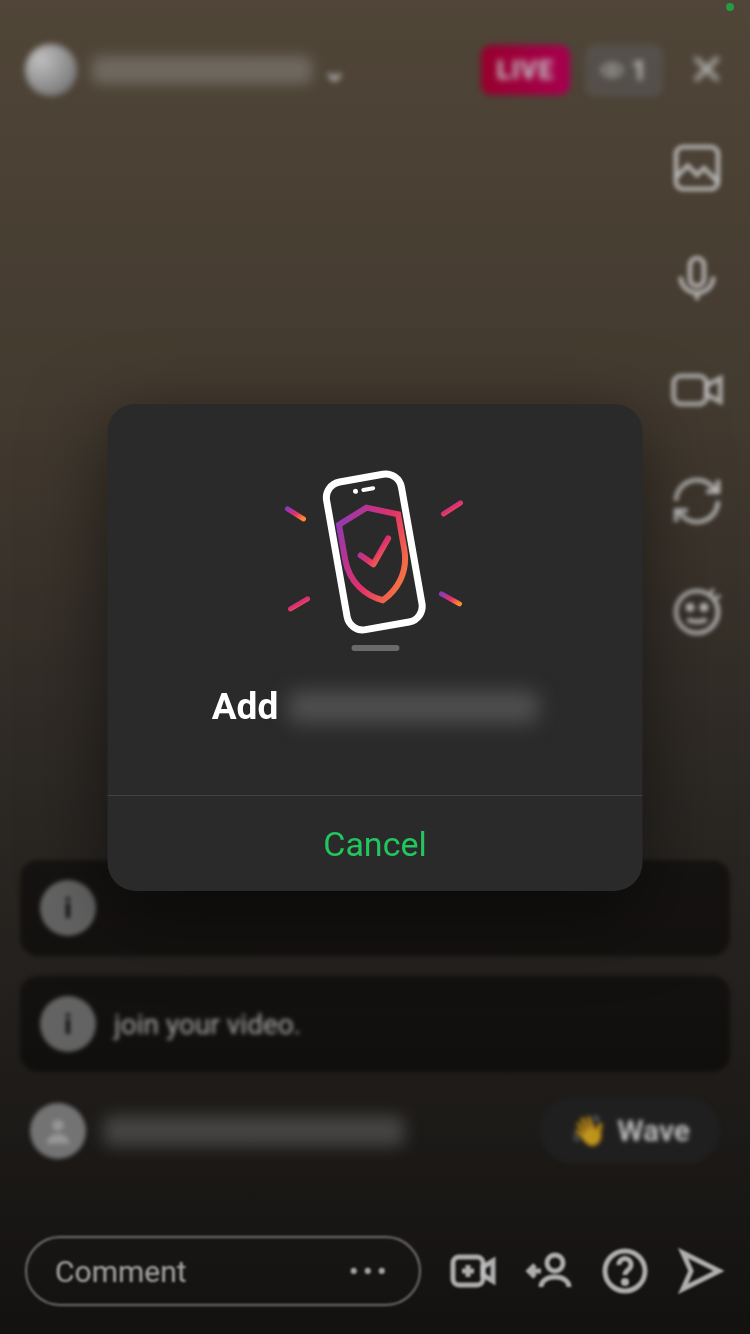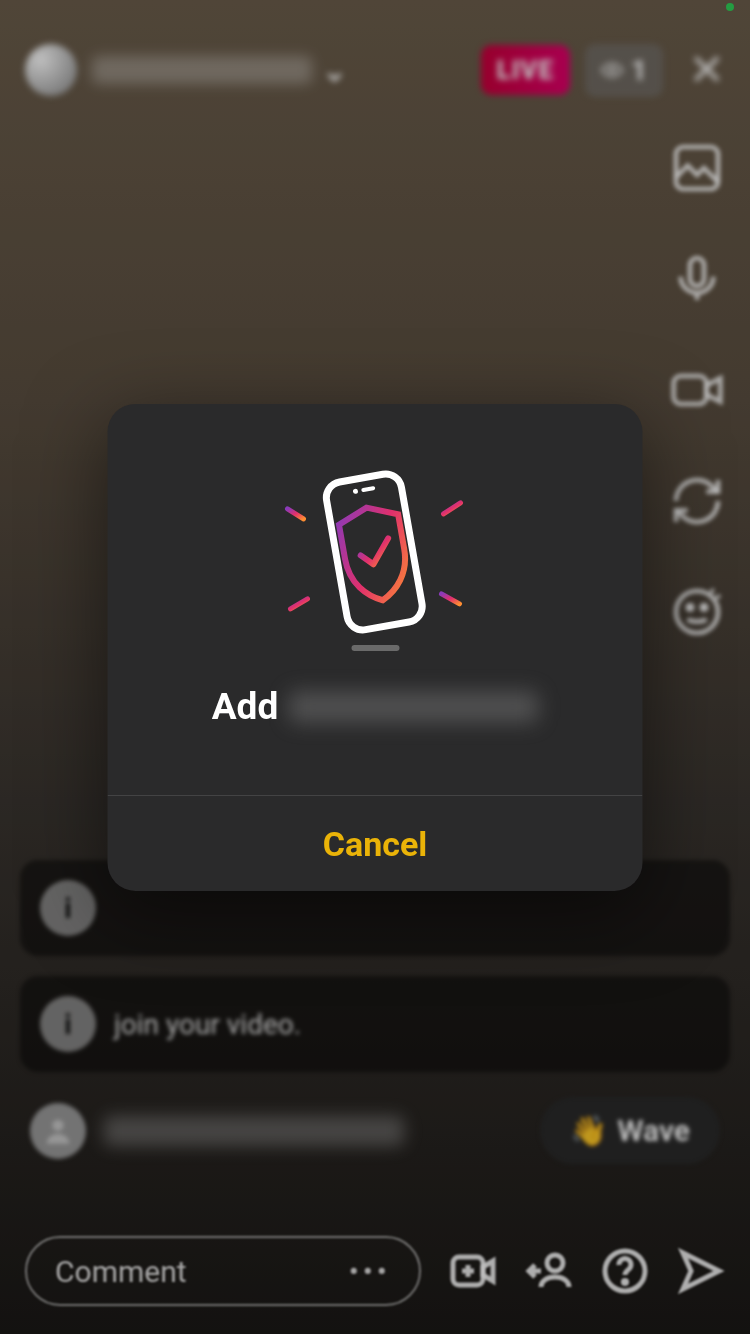--- a/index.html
+++ b/index.html
@@ -41,21 +41,21 @@
 
 
 .modal-backdrop { position: absolute; inset: 0; background: rgba(0,0,0,0.25); }
 .modal { position: absolute; left: 50%; top: 50%; transform: translate(-50%, -54%); width: 535px; background: #2a2a2b; border-radius: 28px; overflow: hidden; box-shadow: 0 20px 80px rgba(0,0,0,0.5); }
 .modal-body { padding: 55px 30px 40px; text-align: center; }
 .illus { width: 200px; height: 200px; margin: 0 auto 25px; position: relative; }
 .modal-title { color: #fff; font-size: 37px; font-weight: 700; line-height: 1.25; margin-bottom: 25px; display: flex; flex-wrap: wrap; justify-content: center; align-items: center; gap: 0 10px; }
 .title-blur { width: 250px; height: 32px; background: rgba(150,150,150,0.35); filter: blur(10px); border-radius: 8px; display: inline-block; }
 .modal-desc { color: #a8a8a8; font-size: 27px; line-height: 1.4; padding: 0 5px; }
 .modal-actions { border-top: 1px solid rgba(255,255,255,0.12); }
-.modal-btn { width: 100%; height: 95px; display: flex; align-items: center; justify-content: center; font-size: 34px; font-weight: 700; background: transparent; border: none; color: #eab308; border-top: 1px solid rgba(255,255,255,0.12); cursor: pointer; }
+.modal-btn { width: 100%; height: 95px; display: flex; align-items: center; justify-content: center; font-size: 34px; font-weight: 400; background: transparent; border: none; color: #22c55e; border-top: 1px solid rgba(255,255,255,0.12); cursor: pointer; }
 .modal-btn:first-child { border-top: none; }
 .modal-btn.primary { color: #1895f2; font-weight: 700; }
 
 
 .status-dot { position: absolute; top: 3px; right: 16px; width: 8px; height: 8px; background: #30d158; border-radius: 50%; }
 </style>
 </head>
 <body>
 
 <div class="screen">

